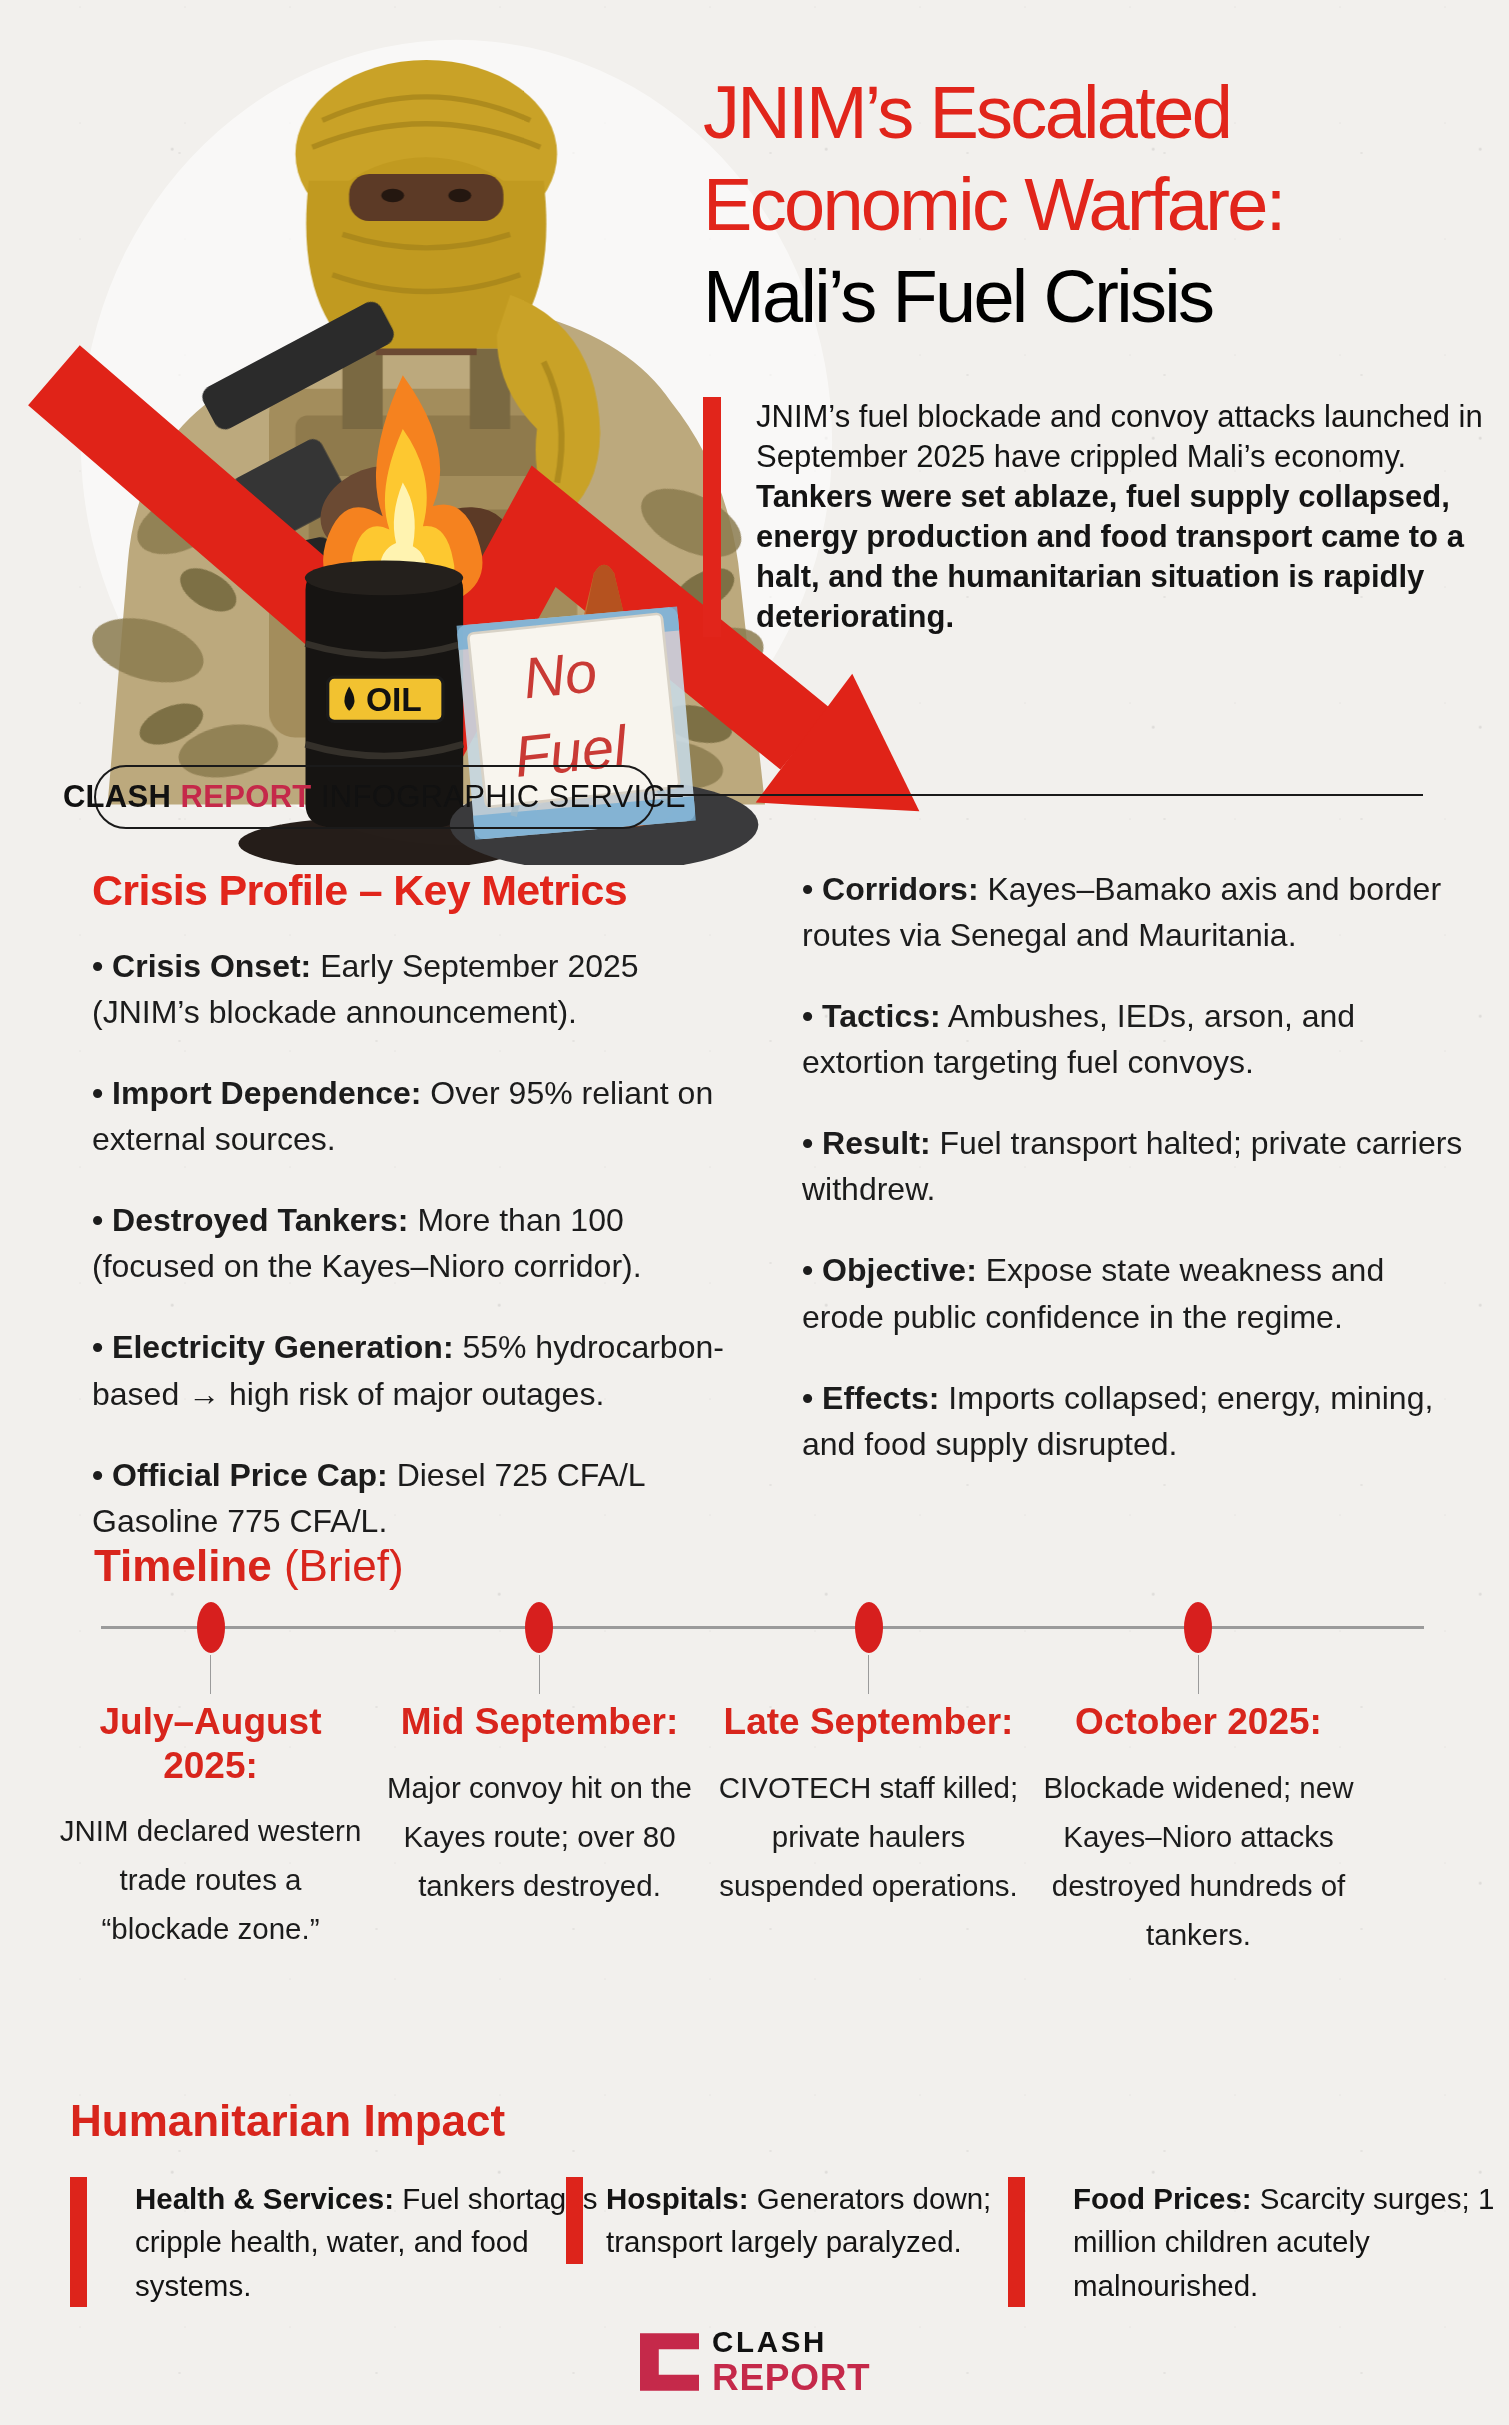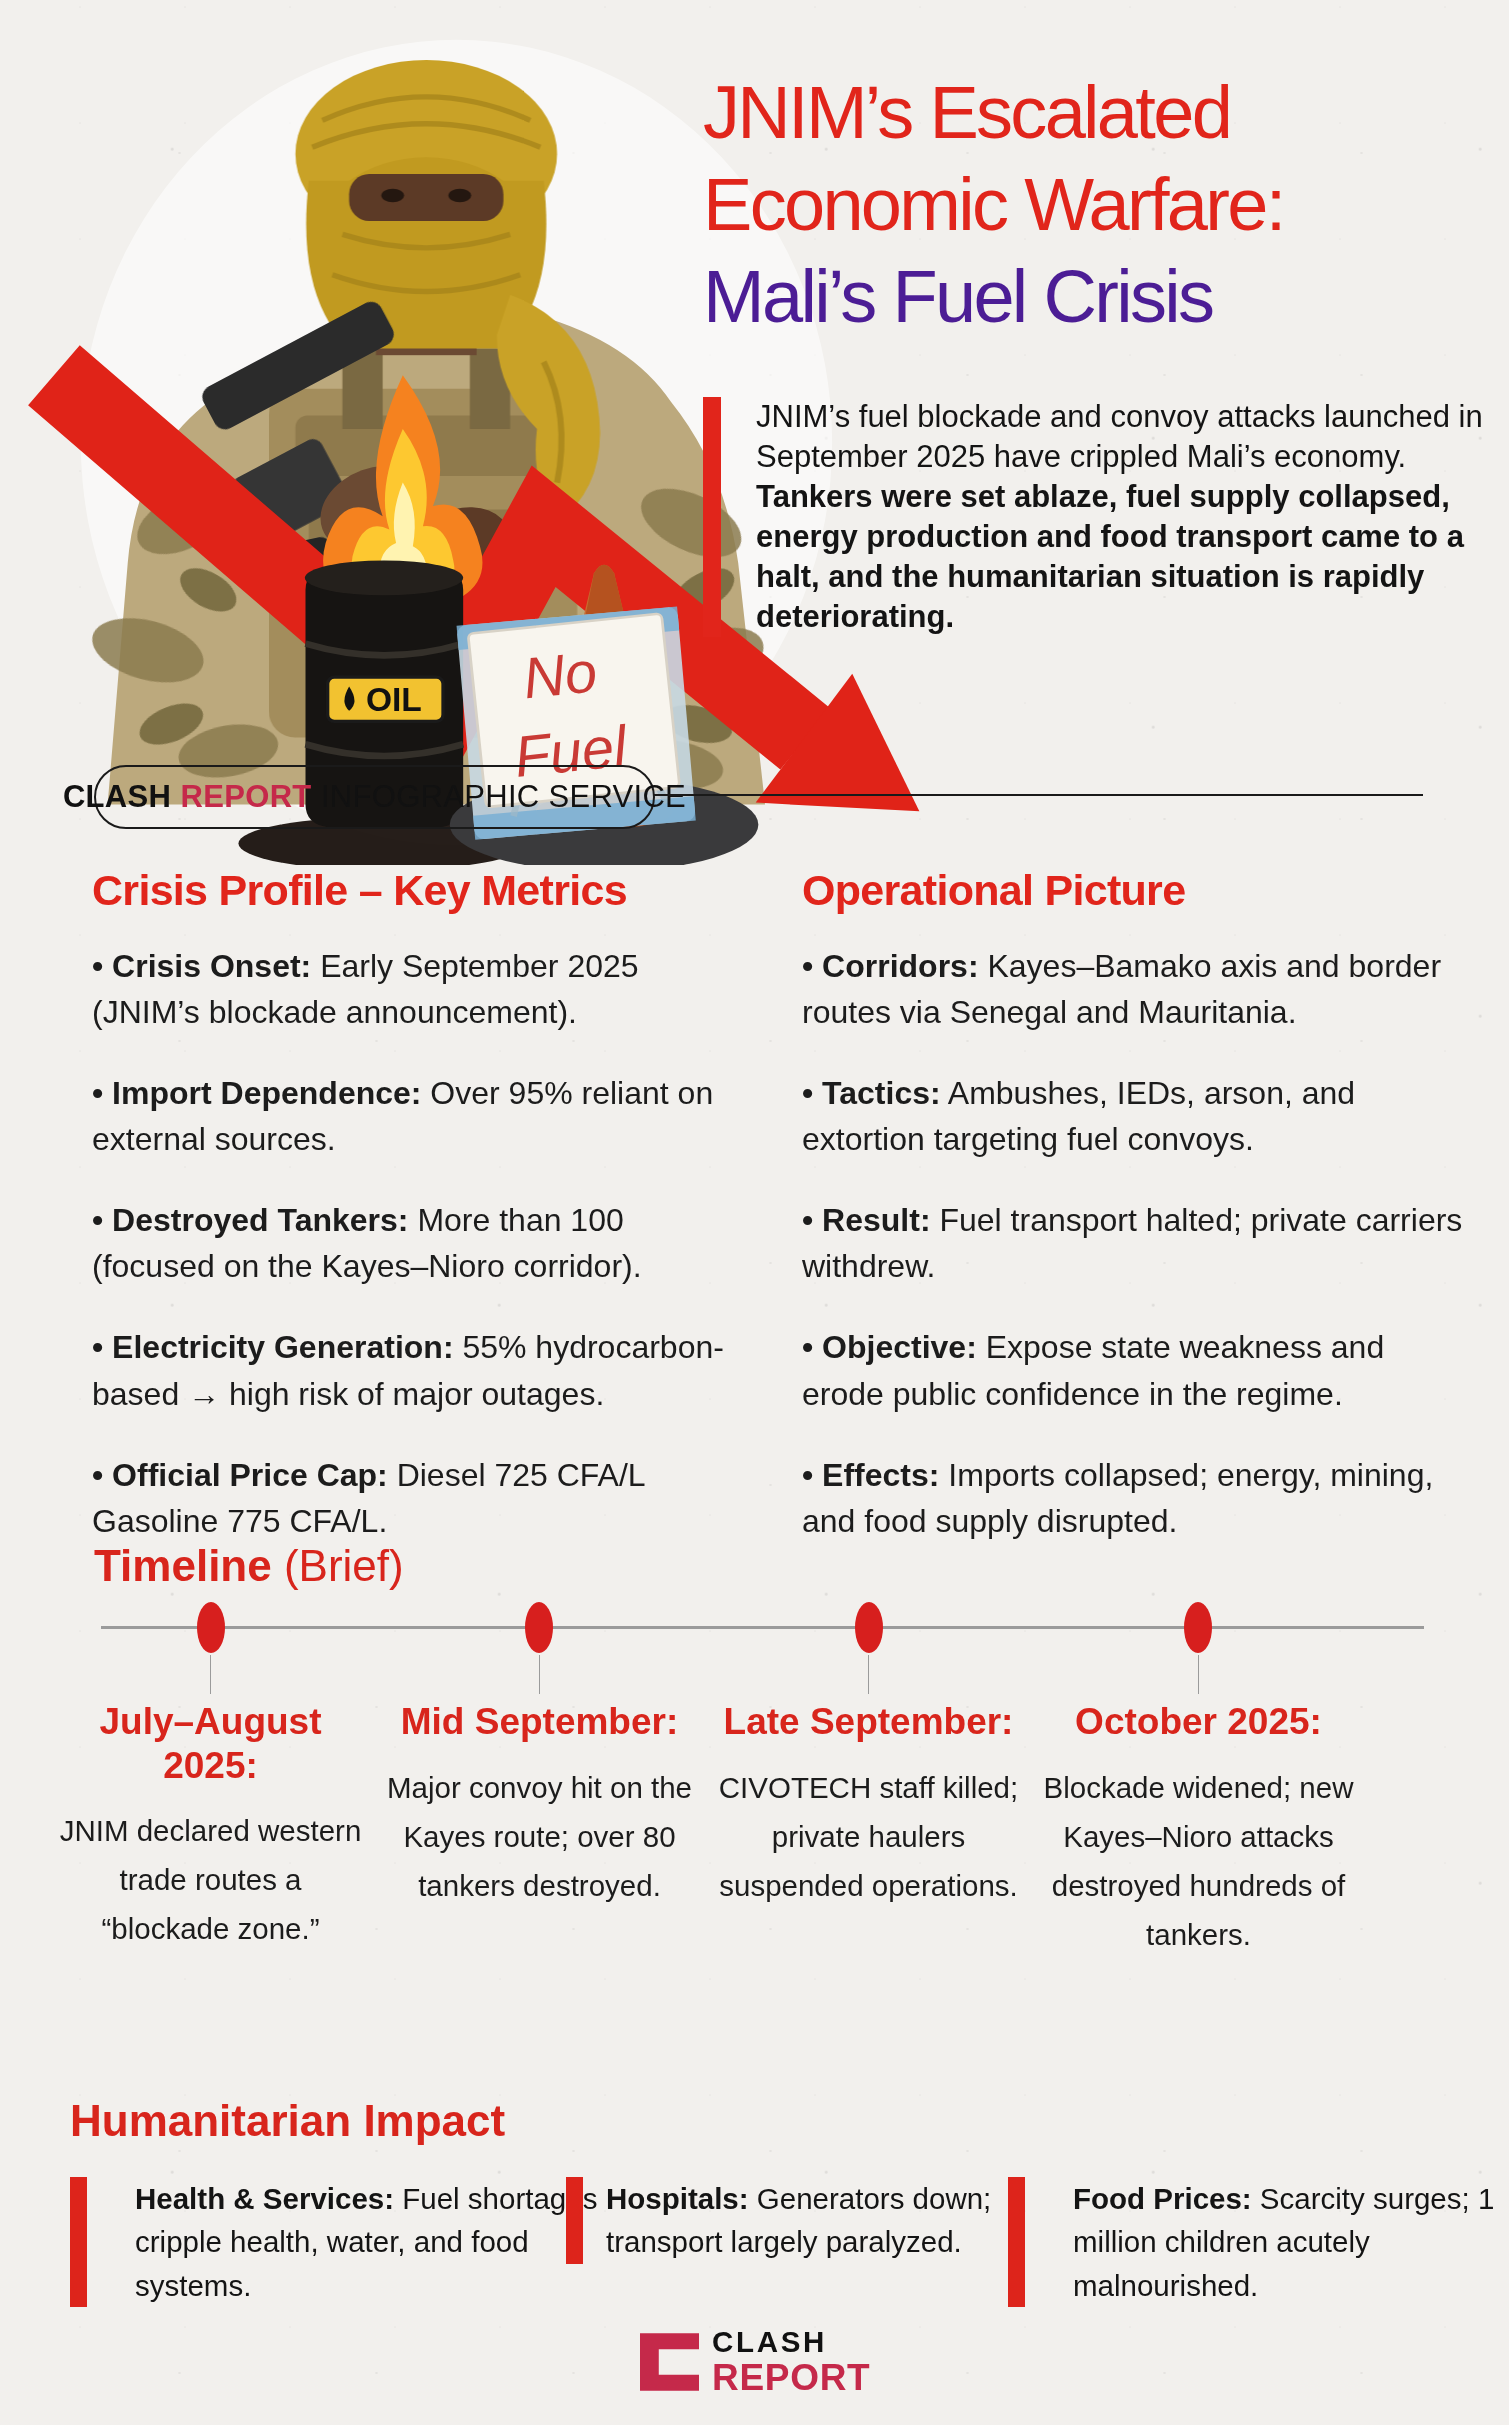--- a/index.html
+++ b/index.html
@@ -17,21 +17,21 @@
   }
   .abs{position:absolute;}
 
   
   #hero{left:27px;top:13.4px;width:926px;height:852px;}
 
   
   #title{left:703px;top:67px;width:798px;font-weight:400;font-size:74px;
          line-height:1.24;letter-spacing:-2.7px;}
   #title .t-red{color:#E1251B;}
-  #title .t-maroon{color:#4c1d95;}
+  #title .t-maroon{color:#000000;}
 
   
   #intro{left:703px;top:397px;width:762px;border-left:18px solid #E1251B;
          padding-left:35px;font-size:31px;line-height:1.29;color:#141414;}
   #intro b{font-weight:700;}
 
   
   #badge{left:94px;top:765px;width:557px;height:60px;border:2px solid #1A1A1A;
          border-radius:32px;display:flex;align-items:center;justify-content:center;
          gap:9.4px;font-size:31px;letter-spacing:0.3px;white-space:nowrap;}
@@ -215,21 +215,20 @@
   <ul>
     <li><b>Crisis Onset:</b><span> Early September 2025 (JNIM’s blockade announcement).</span></li>
     <li><b>Import Dependence:</b><span> Over 95% reliant on external sources.</span></li>
     <li><b>Destroyed Tankers:</b><span> More than 100 (focused on the Kayes–Nioro corridor).</span></li>
     <li><b>Electricity Generation:</b><span> 55% hydrocarbon-based → high risk of major outages.</span></li>
     <li><b>Official Price Cap:</b><span> Diesel 725 CFA/L Gasoline 775 CFA/L.</span></li>
   </ul>
 </div>
 
 <div id="col-right" class="abs col">
-  <h2>Operational Picture</h2>
   <ul>
     <li><b>Corridors:</b><span> Kayes–Bamako axis and border routes via Senegal and Mauritania.</span></li>
     <li><b>Tactics:</b><span> Ambushes, IEDs, arson, and extortion targeting fuel convoys.</span></li>
     <li><b>Result:</b><span> Fuel transport halted; private carriers withdrew.</span></li>
     <li><b>Objective:</b><span> Expose state weakness and erode public confidence in the regime.</span></li>
     <li><b>Effects:</b><span> Imports collapsed; energy, mining, and food supply disrupted.</span></li>
   </ul>
 </div>
 
 <div id="tl-head" class="abs">

